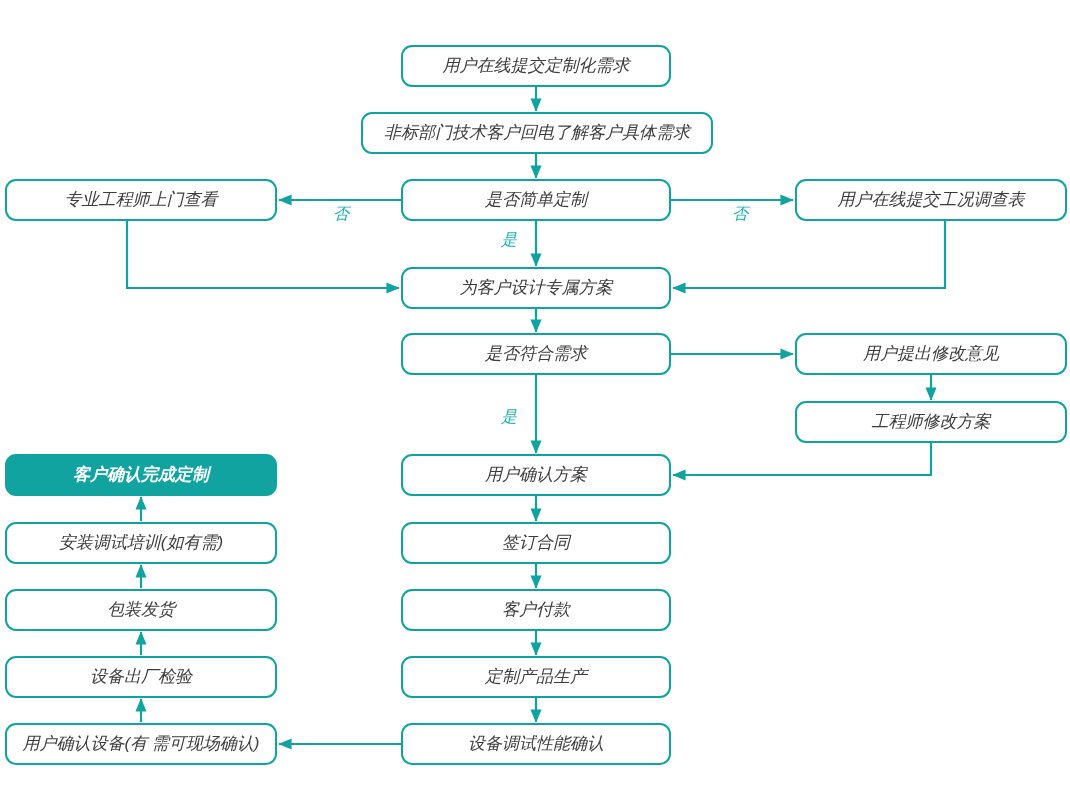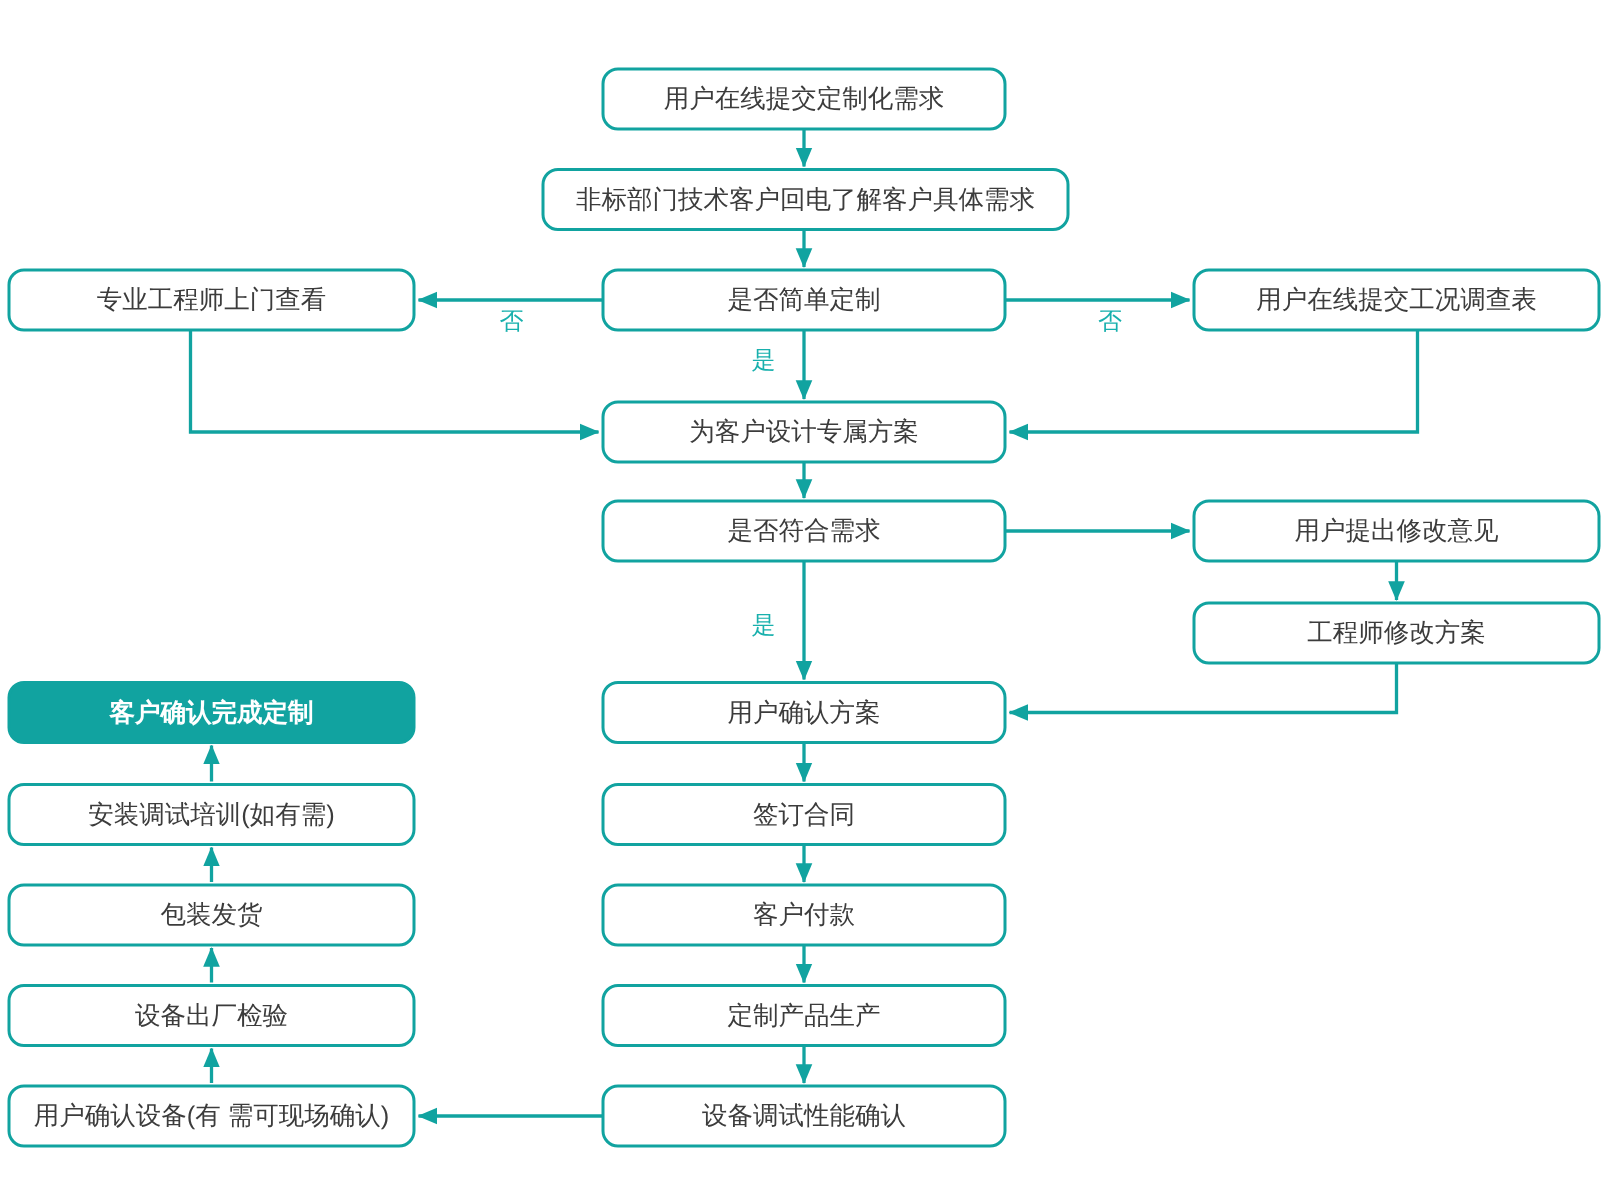--- a/index.html
+++ b/index.html
@@ -10,20 +10,21 @@
   body {
     width: 1070px;
     height: 800px;
     font-family: "Liberation Sans", "DejaVu Sans", sans-serif;
     overflow: hidden;
   }
   #flow-root {
     position: relative;
     width: 864px;
     height: 800px;
+    font-style: italic;
   }
   svg#flow-svg {
     display: block;
     width: 1070px;
     height: 800px;
   }
   .node-rect {
     fill: #ffffff;
     stroke: #11a3a0;
     stroke-width: 2;

